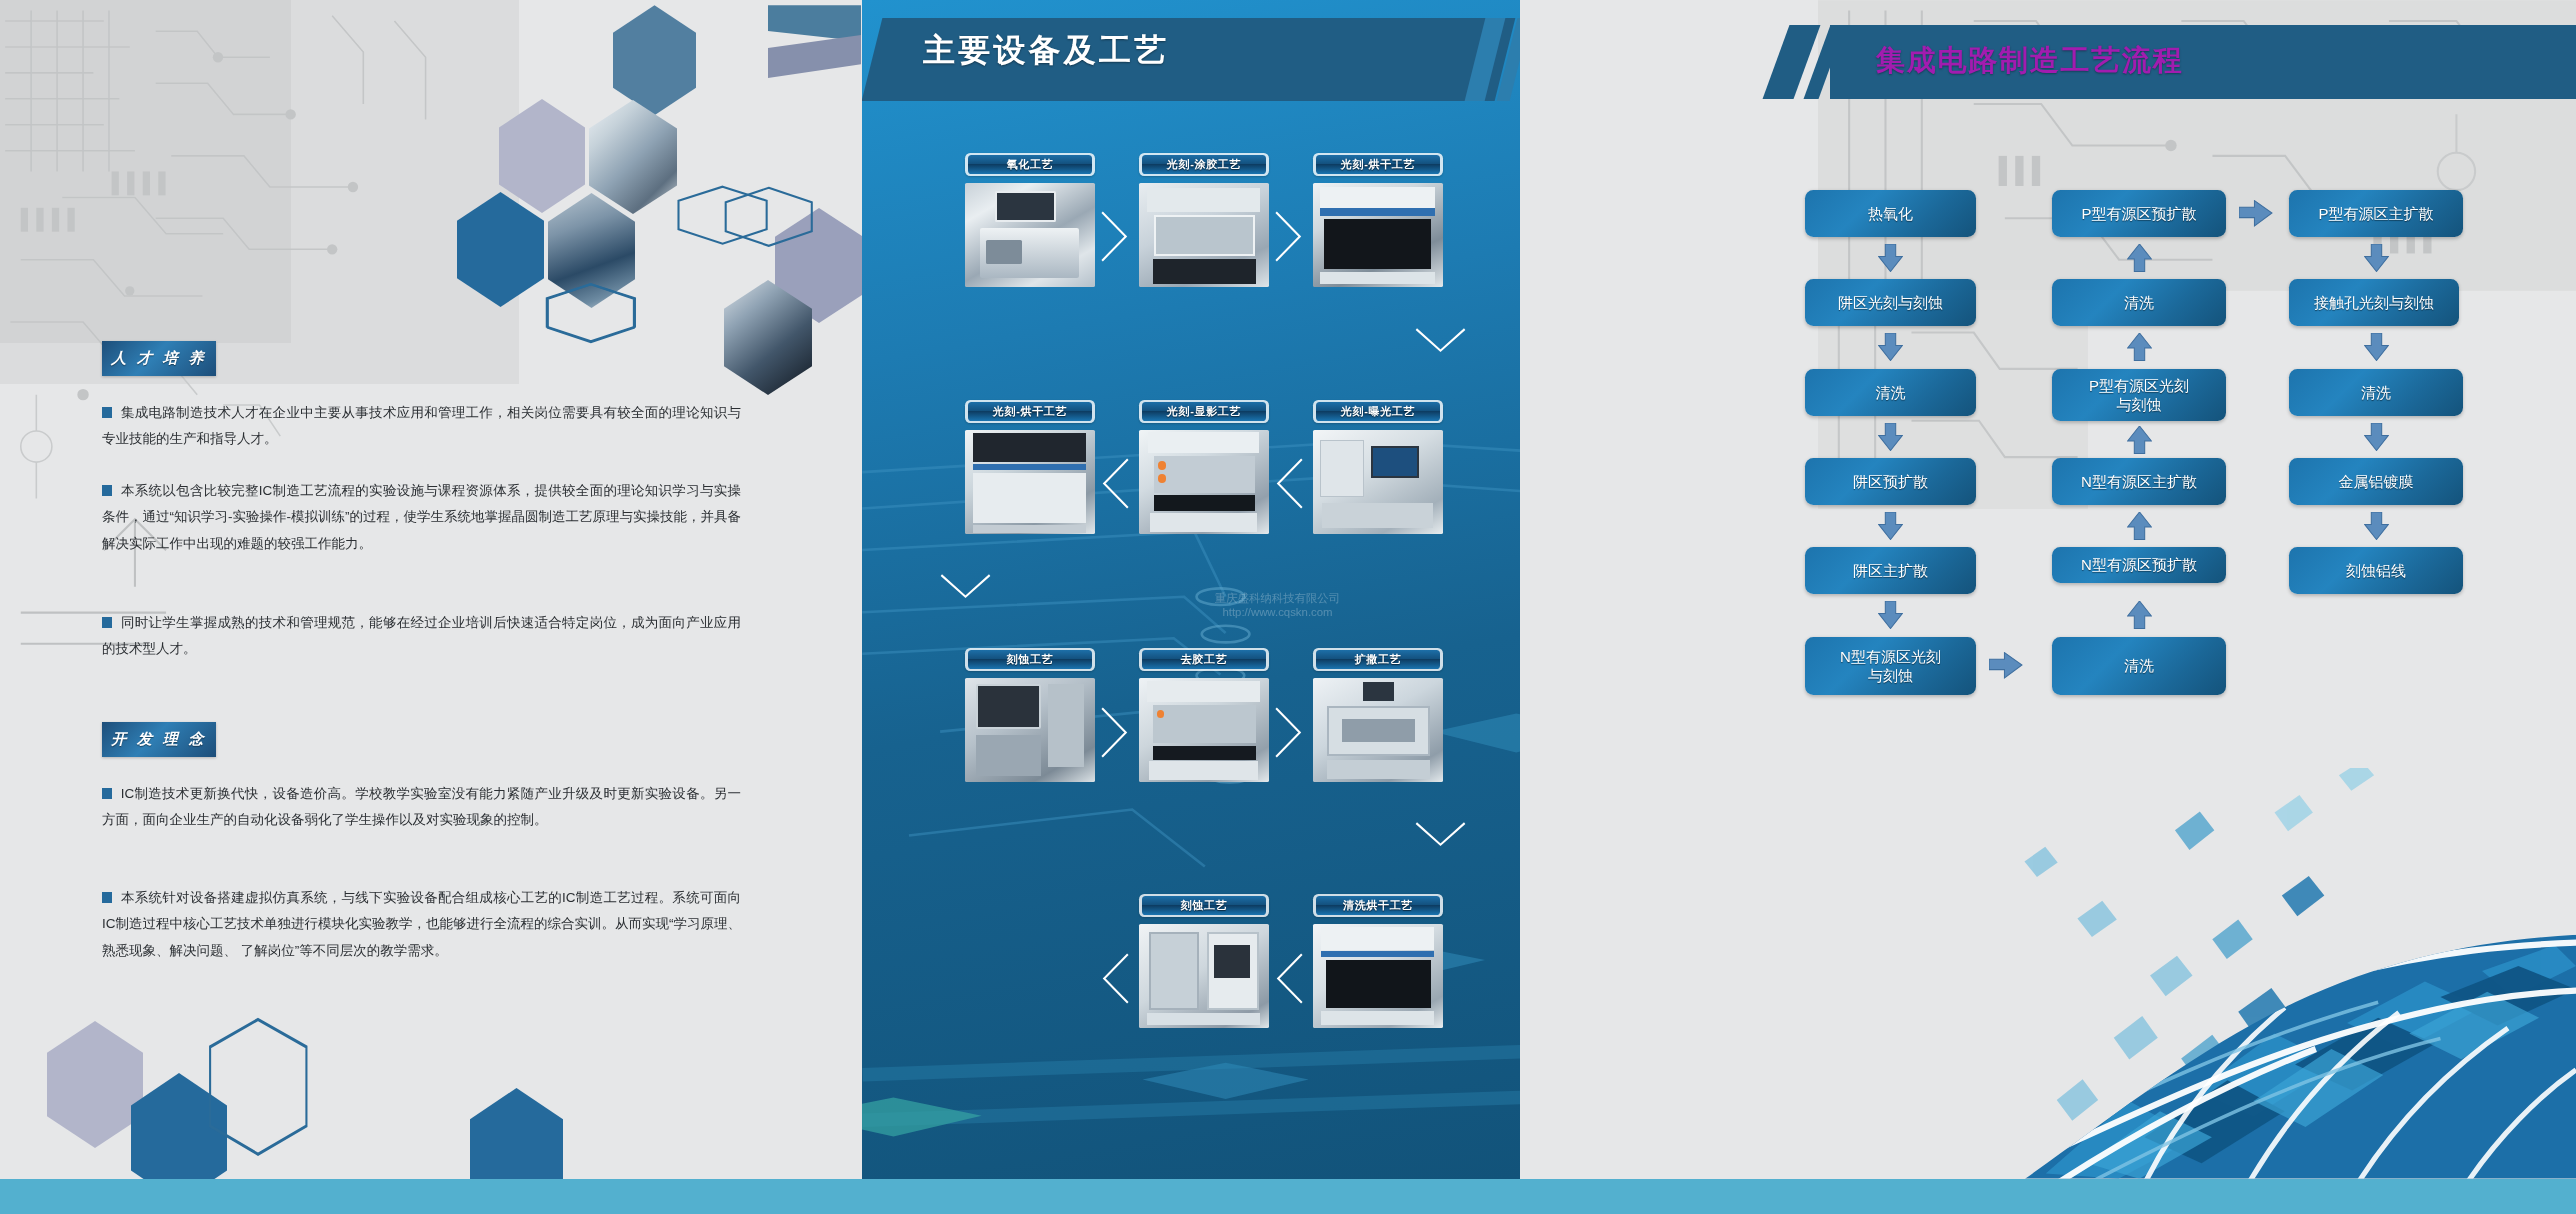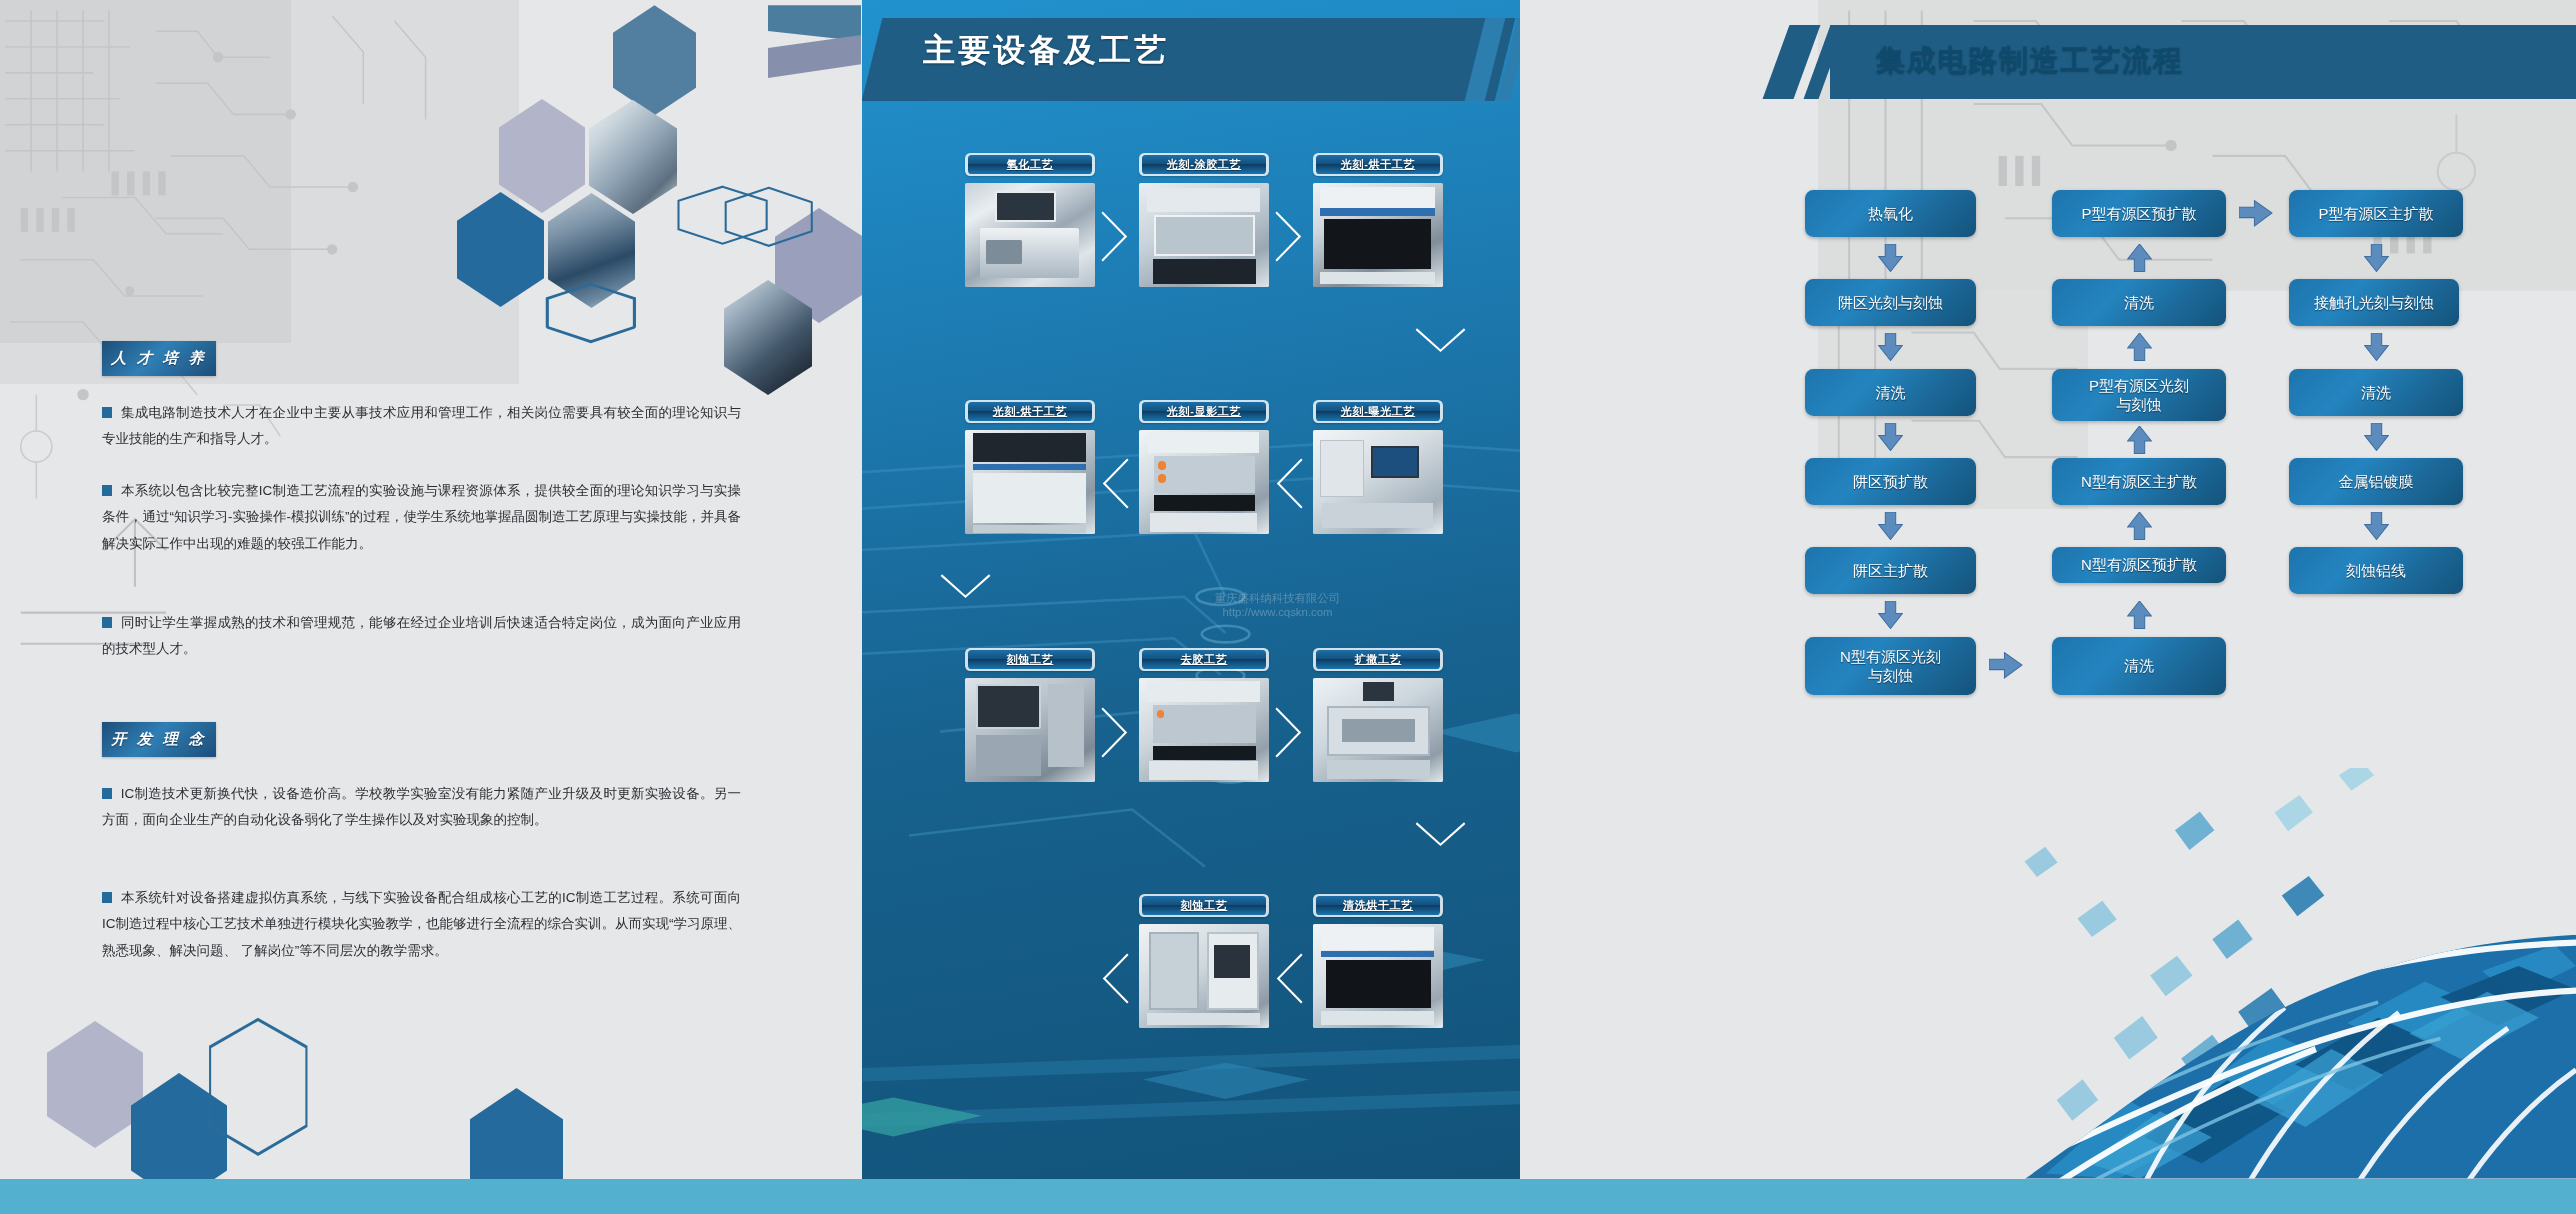--- a/index.html
+++ b/index.html
@@ -40,29 +40,29 @@
   .eqgrid{position:absolute;left:0;top:0;width:831px;height:1179px;}
   .eqcard{position:absolute;width:130px;}
   .eq-photo{width:130px;height:104px;border-radius:1.6px;overflow:hidden;position:relative;
       background:#cfd6da;}
   .eq-label-wrap{position:relative;width:130px;height:23px;background:rgba(255,255,255,.80);
       border-radius:5.2px;padding:2.1px 2.6px;box-shadow:0 1px 2.1px rgba(0,0,0,.2);}
   .eq-label{width:100%;height:100%;border-radius:3.6px;
       background:linear-gradient(180deg,#1d6fa8 0%,#13507d 48%,#0d3d63 50%,#1a74b0 100%);
       color:#fff;font-size:11px;font-weight:bold;letter-spacing:.06em;
       display:flex;align-items:center;justify-content:center;
-      text-shadow:0 0.5px 1px rgba(0,0,0,.55);text-decoration:underline;}
+      text-shadow:0 0.5px 1px rgba(0,0,0,.55);}
   .chev{position:absolute;}
   .watermark{position:absolute;color:rgba(255,255,255,.26);font-size:11.4px;line-height:1.25;
       text-align:center;white-space:nowrap;}
 
   
   #right-panel{position:absolute;left:1693px;top:0;width:883px;height:1179px;background:#e6e7e8;overflow:hidden;}
   #rp-head-bar{position:absolute;left:137px;top:25px;width:746px;height:74px;background:#205d84;}
-  #rp-head-label{position:absolute;left:183px;top:41px;color:#0c4a6e;font-size:29px;font-weight:bold;
+  #rp-head-label{position:absolute;left:183px;top:41px;color:#a21caf;font-size:29px;font-weight:bold;
       letter-spacing:.06em;text-shadow:0 1px 2.1px rgba(0,0,0,.35);}
   .rslash{position:absolute;background:#205d84;transform:skewX(-20deg);}
 
   .flowbox{position:absolute;border-radius:8.3px;color:#fff;display:flex;align-items:center;
       justify-content:center;text-align:center;font-size:15px;line-height:1.28;
       box-shadow:0 1.6px 3.6px rgba(0,0,0,.22);padding:2.1px 5.2px;
       background:linear-gradient(135deg,#1d74ad 0%,#2484bf 35%,#1b6899 70%,#14537b 100%);
       text-shadow:0 0.5px 1px rgba(0,0,0,.5);}
   .arrow{position:absolute;}
 

